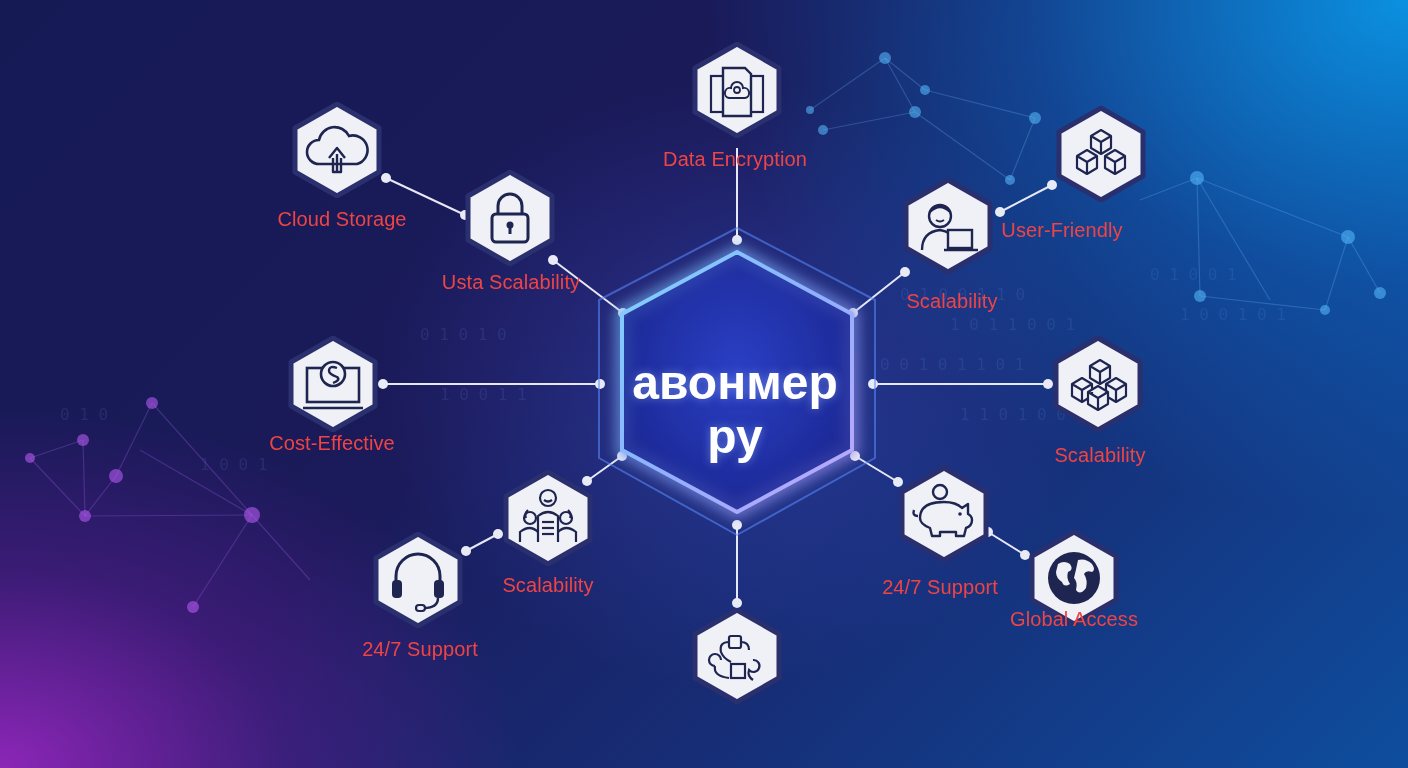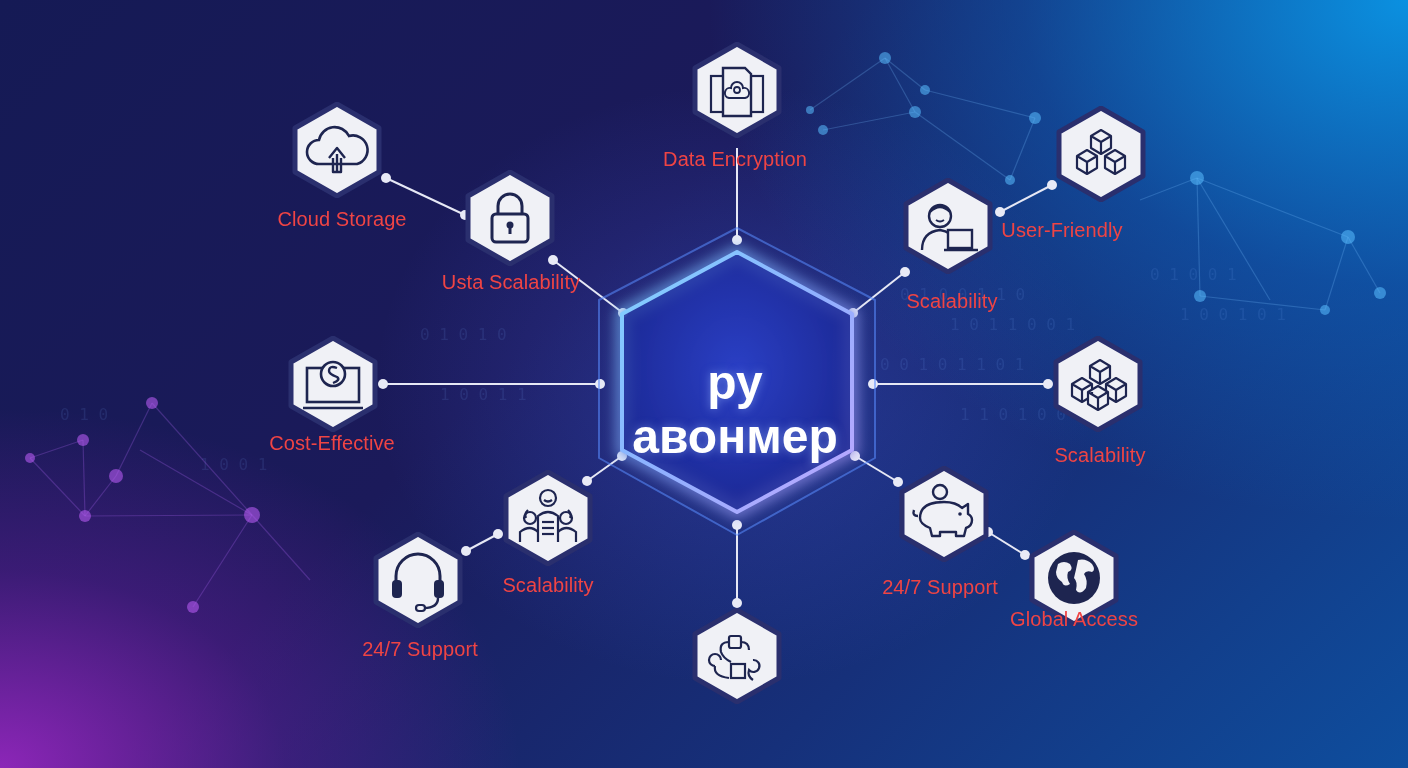--- a/index.html
+++ b/index.html
@@ -155,22 +155,22 @@
   </g>
 
   <g>
     <path d="M737,228 L875,300 L875,458 L737,535 L599,458 L599,300 Z" fill="none" stroke="#5a8cff" stroke-opacity="0.55" stroke-width="2" stroke-linejoin="round"></path>
     <path d="M737,252 L852,314 L852,450 L737,512 L622,450 L622,314 Z" fill="url(#innerHex)" stroke="url(#glowGrad)" stroke-width="16" stroke-opacity="0.45" stroke-linejoin="round" filter="url(#blur6)"></path>
     <path d="M737,252 L852,314 L852,450 L737,512 L622,450 L622,314 Z" fill="url(#innerHex)" fill-opacity="0.75" stroke="url(#glowGrad)" stroke-width="4" stroke-linejoin="round"></path>
   </g>
 </svg>
 
 <div class="center-title">
+  <div>авонмер</div>
   <div>ру</div>
-  <div>авонмер</div>
 </div>
 
 <div class="node" style="left:289px;top:102px">
   <svg viewBox="0 0 96 96">
     <path d="M48,2 L90,26 L90,70 L48,94 L6,70 L6,26 Z" fill="#f0f1f6" stroke="#2a2f6e" stroke-width="5" stroke-linejoin="round"></path>
     <path d="M30,62 a12,12 0 0 1 0-24 a16,16 0 0 1 30-4 a11,11 0 0 1 8,28 Z" fill="none" stroke="#1e2550" stroke-width="2.6"></path>
     <path d="M48,70 L48,52 M40,56 L48,46 L56,56 M44,56 L44,70 L52,70 L52,56" fill="none" stroke="#1e2550" stroke-width="2.4" stroke-linejoin="round"></path>
   </svg>
 </div>
 <div class="label" style="left:342px;top:208px">Cloud Storage</div>

